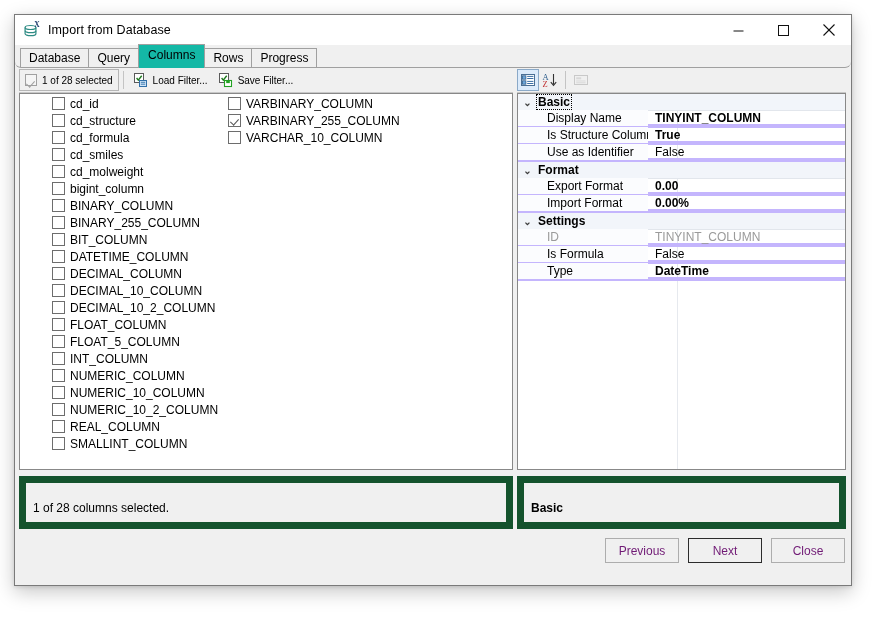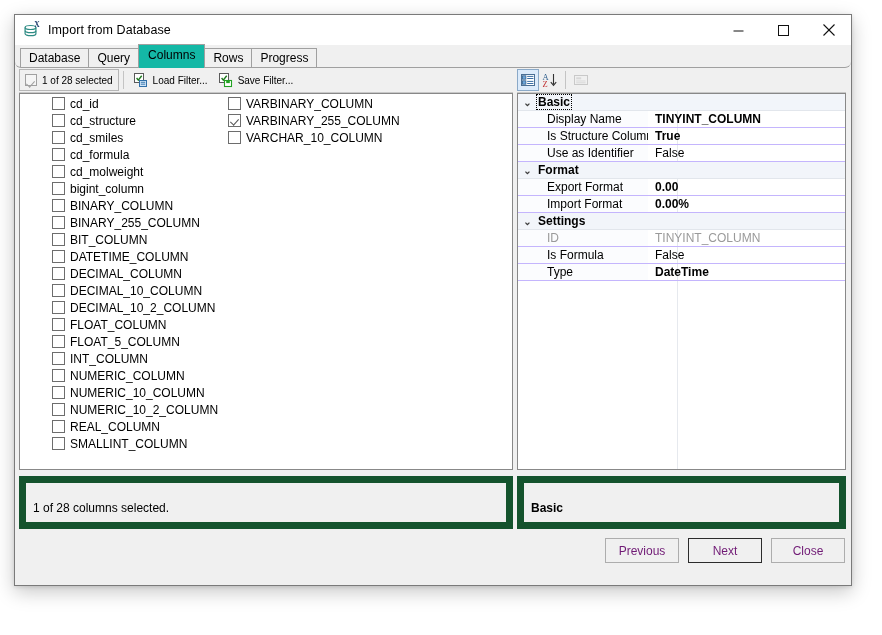--- a/index.html
+++ b/index.html
@@ -223,21 +223,21 @@
     border: 1px solid #888888;
     box-sizing: border-box;
     overflow: hidden;
   }
   .prop-row {
     height: 17px;
     display: flex;
     align-items: center;
     font-size: 12px;
     position: relative;
-    border-bottom: 1px solid #c4b5fd;
+    border-bottom: 4px solid #c4b5fd;
     box-sizing: border-box;
   }
   .prop-row.cat {
     background: #f2f5fa;
     font-weight: bold;
     color: #000;
     border-bottom: 1px solid #e2e6ec;
   }
   .cat-chev {
     width: 19px;
@@ -440,25 +440,25 @@
           <div class="list-item">
             <span class="item-cbx"></span>
             <span>cd_id</span>
           </div>
           <div class="list-item">
             <span class="item-cbx"></span>
             <span>cd_structure</span>
           </div>
           <div class="list-item">
             <span class="item-cbx"></span>
+            <span>cd_formula</span>
+          </div>
+          <div class="list-item">
+            <span class="item-cbx"></span>
             <span>cd_smiles</span>
-          </div>
-          <div class="list-item">
-            <span class="item-cbx"></span>
-            <span>cd_formula</span>
           </div>
           <div class="list-item">
             <span class="item-cbx"></span>
             <span>cd_molweight</span>
           </div>
           <div class="list-item">
             <span class="item-cbx"></span>
             <span>bigint_column</span>
           </div>
           <div class="list-item">

